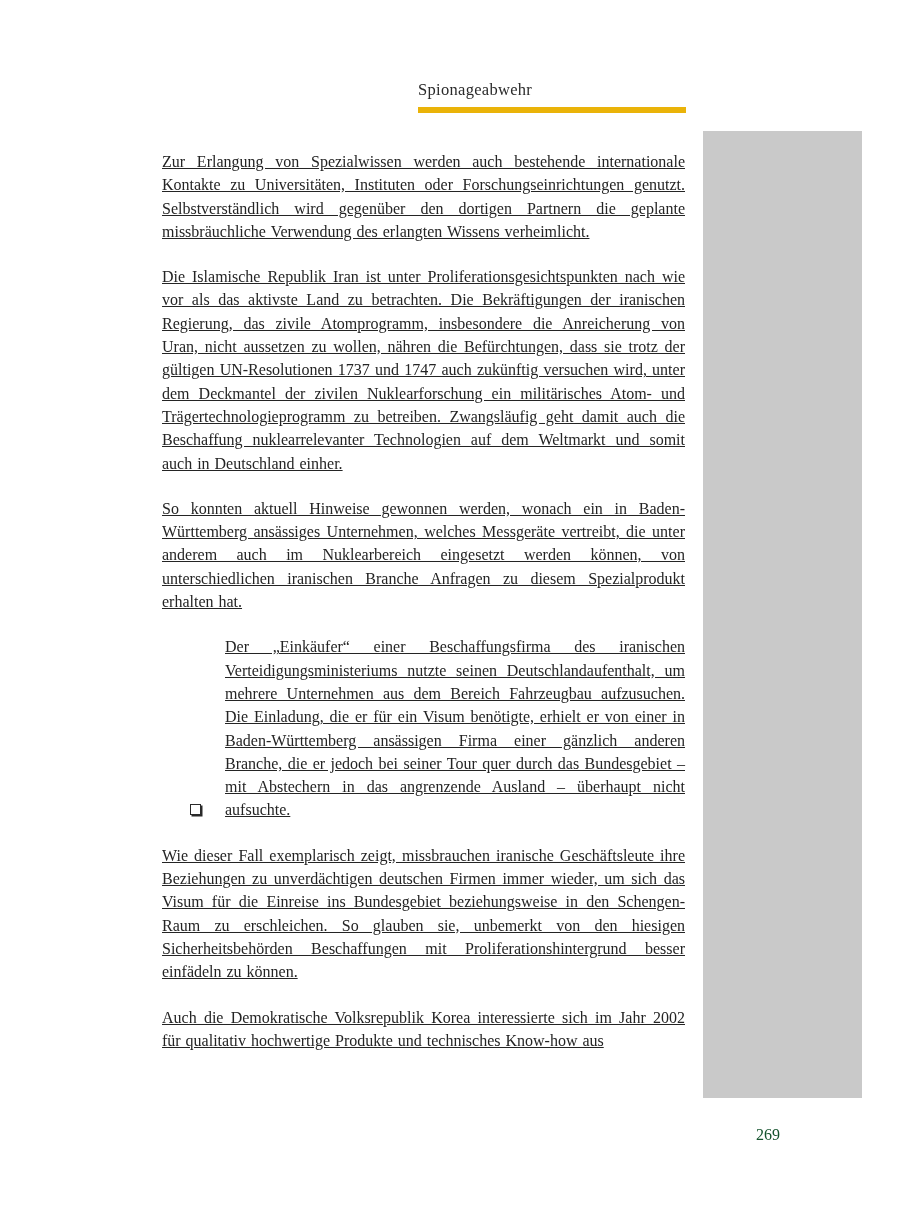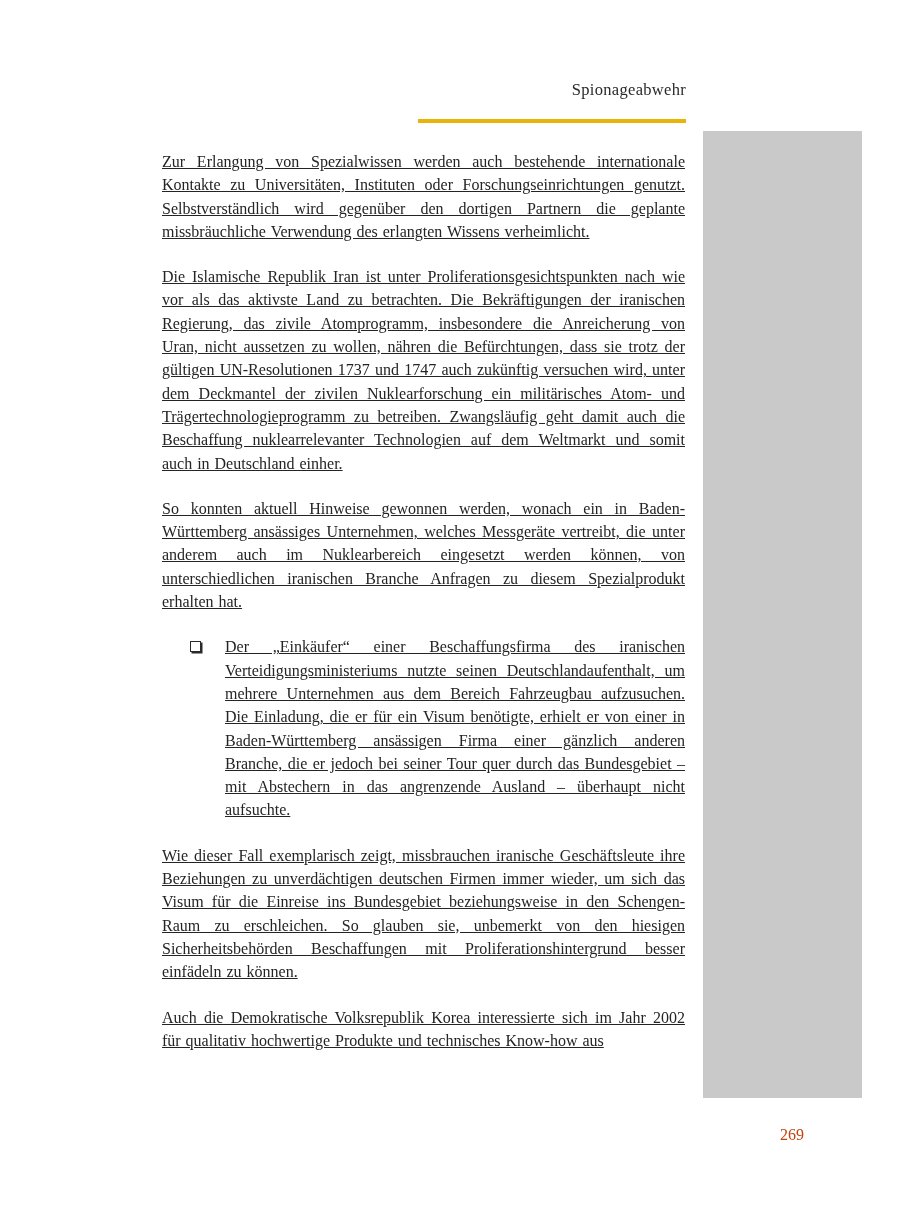--- a/index.html
+++ b/index.html
@@ -16,23 +16,23 @@
     font-family: "Liberation Serif", serif;
     color: #242424;
   }
 
   
   .header {
     position: absolute;
     left: 418px;
     top: 80px;
     width: 268px;
-    text-align: right;
-    border-bottom: 4px solid #eab308;
-    padding-bottom: 19px;
+    text-align: left;
+    border-bottom: 6px solid #eab308;
+    padding-bottom: 7px;
   }
   .header-title {
     font-size: 16.5px;
     letter-spacing: 0.3px;
     color: #2a2a2a;
   }
 
   
   .sidebar-shade {
     position: absolute;
@@ -57,20 +57,21 @@
     text-decoration: underline;
     -webkit-hyphens: auto;
   }
   .content p {
     margin: 0 0 22px 0;
   }
   .bullet-row {
     display: flex;
     margin: 0 0 22px 0;
     padding-left: 28px;
+    align-items: flex-end;
   }
   .bullet-marker-cell {
     flex: 0 0 35px;
     width: 35px;
   }
   .square-bullet {
     display: inline-block;
     width: 9px;
     height: 9px;
     border: 1.4px solid #2a2a2a;
@@ -80,22 +81,21 @@
   .bullet-text {
     flex: 1 1 auto;
   }
 
   
   .page-number {
     position: absolute;
     left: 756px;
     top: 1126px;
     font-size: 16px;
-    color: #c2410c;
-    margin-left: 24px;
+    color: #14532d;
   }
 </style>
 </head>
 <body>
 
 <div class="page">
 
   <div class="header">
     <span class="header-title">Spionageabwehr</span>
   </div>

